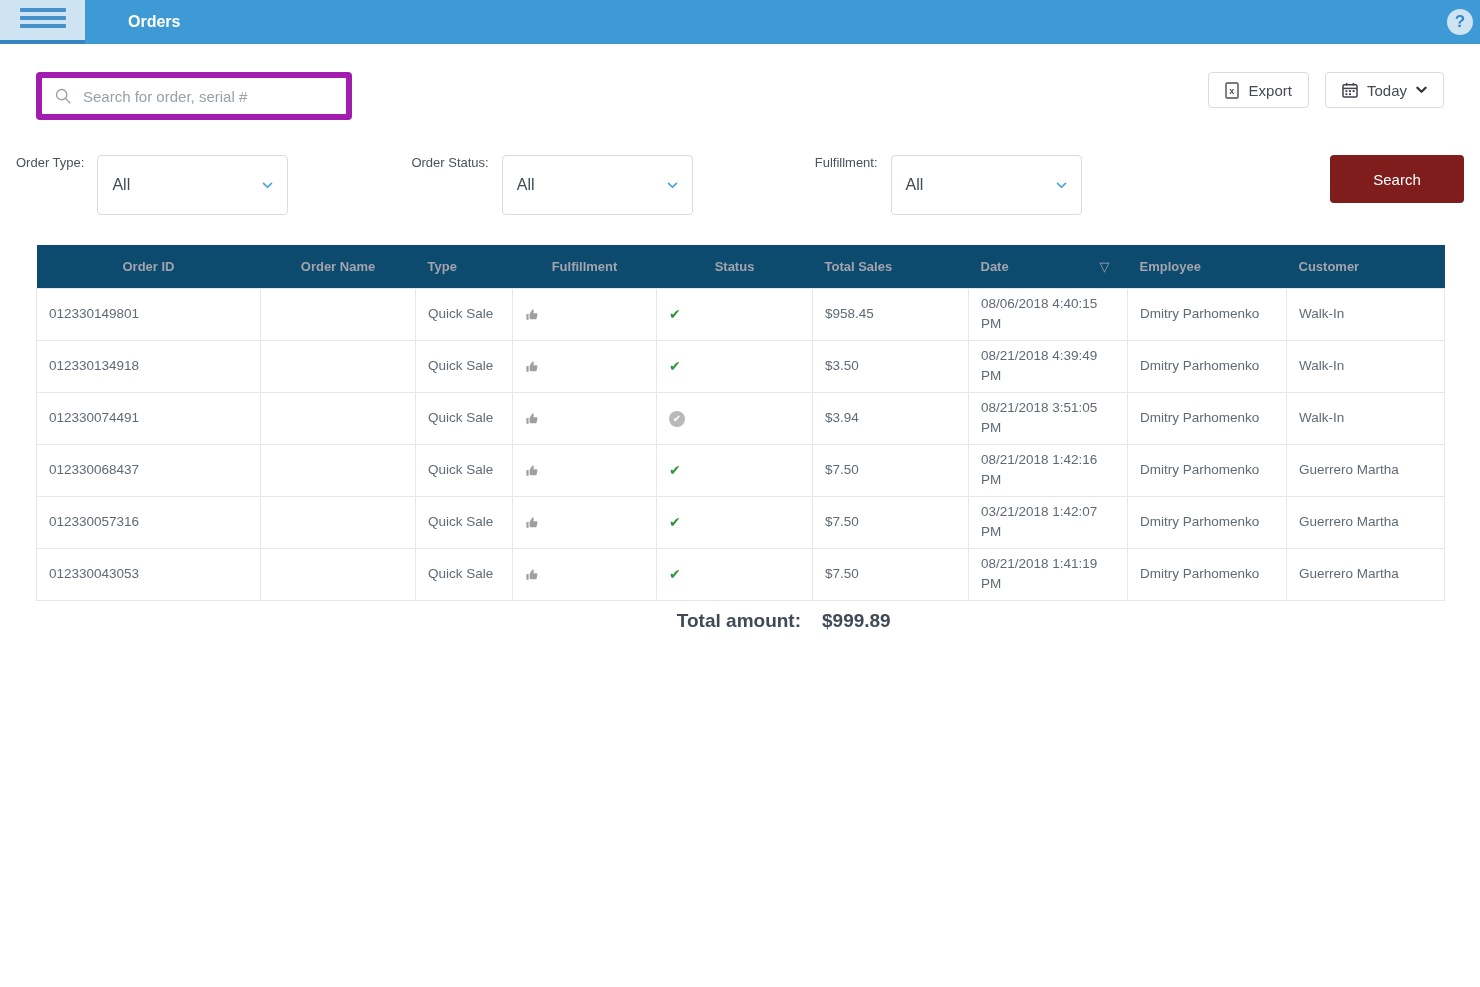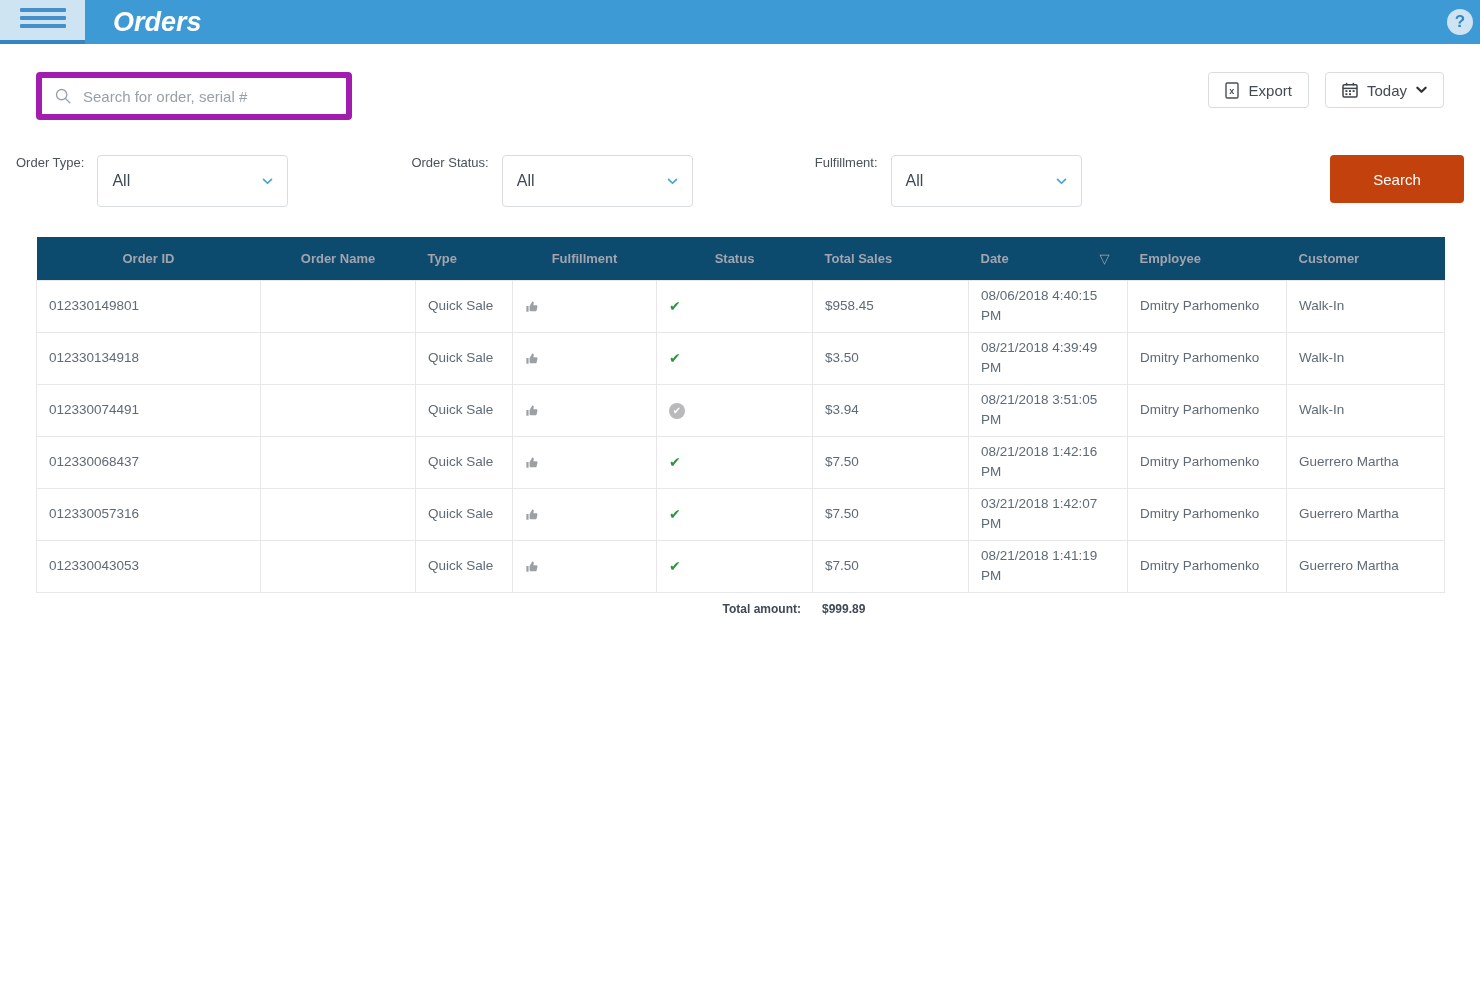--- a/index.html
+++ b/index.html
@@ -13,22 +13,22 @@
   
   .topbar { position: relative; height: 44px; background: #3e9ad5; }
   .hamburger {
     position: absolute; left: 0; top: 0; width: 85px; height: 44px;
     background: #cfe4f2; border: none; border-bottom: 4px solid #3585c5;
     display: flex; flex-direction: column; justify-content: center; align-items: center;
     gap: 4px; padding: 0 0 4px 0; cursor: pointer;
   }
   .hamburger .bar { width: 46px; height: 4px; background: #4690ca; border-radius: 1px; }
   .page-title {
-    position: absolute; left: 113px; top: 0; height: 44px; line-height: 44px;
-    margin: 0; color: #ffffff; font-size: 27px; font-weight: bold; font-style: italic;
+    position: absolute; left: 128px; top: 0; height: 44px; line-height: 44px;
+    margin: 0; color: #ffffff; font-size: 16px; font-weight: bold;
   }
   .help-btn {
     position: absolute; right: 7px; top: 9px; width: 26px; height: 26px;
     border-radius: 50%; background: #cfe4f3; color: #2f88c9;
     font-weight: bold; font-size: 17px; line-height: 26px; text-align: center; cursor: pointer;
   }
 
   
   .toolbar { display: flex; justify-content: space-between; align-items: flex-start; padding: 28px 36px 0 36px; }
   .search-box {
@@ -46,27 +46,27 @@
     display: flex; align-items: center; gap: 9px; padding: 0 16px;
     font-size: 15px; color: #454b52; cursor: pointer; font-family: inherit;
   }
 
   
   .filters { display: flex; align-items: flex-start; padding: 0 16px; margin-top: 35px; }
   .filter-label { font-size: 13px; color: #4a525a; white-space: nowrap; }
   .filter-label.g2 { margin-left: 123px; }
   .filter-label.g3 { margin-left: 122px; }
   .select {
-    width: 191px; height: 52px; border: 1px solid #d9dce1; border-radius: 4px;
+    width: 191px; height: 60px; border: 1px solid #d9dce1; border-radius: 4px;
     display: flex; align-items: center; justify-content: space-between;
     padding: 0 14px; margin-left: 13px; font-size: 16px; color: #3f4a55;
     background: #fff; cursor: pointer;
   }
   .search-btn {
-    margin-left: auto; width: 134px; height: 48px; background: #c2410c; color: #fff;
+    margin-left: auto; width: 134px; height: 48px; background: #7f1d1d; color: #fff;
     border: none; border-radius: 4px; font-size: 15px; cursor: pointer; font-family: inherit;
   }
 
   
   .orders-table { margin: 30px 36px 0 36px; width: 1408px; border-collapse: collapse; table-layout: fixed; }
   .orders-table thead th {
     background: #0c4a6e; height: 43px; font-size: 13px; font-weight: bold;
     color: #a4a4ae; border: none; padding: 0 12px;
   }
   .th-center { text-align: center; }
@@ -81,21 +81,21 @@
   td.c-center { text-align: center; }
   .check-green { color: #2e9440; font-size: 14px; font-weight: bold; }
   .check-circle-gray {
     display: inline-block; width: 16px; height: 16px; border-radius: 50%;
     background: #b9b9bc; color: #fff; font-size: 10px; line-height: 16px;
     text-align: center; font-weight: bold;
   }
   .cell-icon svg { vertical-align: middle; }
 
   
-  .total-row { display: flex; margin: 9px 36px 0 36px; font-size: 12px; font-weight: bold; color: #3f4a56; }
+  .total-row { display: flex; margin: 9px 36px 0 36px; font-size: 19px; font-weight: bold; color: #3f4a56; }
   .total-label { width: 765px; text-align: right; }
   .total-value { margin-left: 21px; }
 </style>
 </head>
 <body>
 
 <div class="topbar">
   <button class="hamburger">
     <span class="bar"></span>
     <span class="bar"></span>

